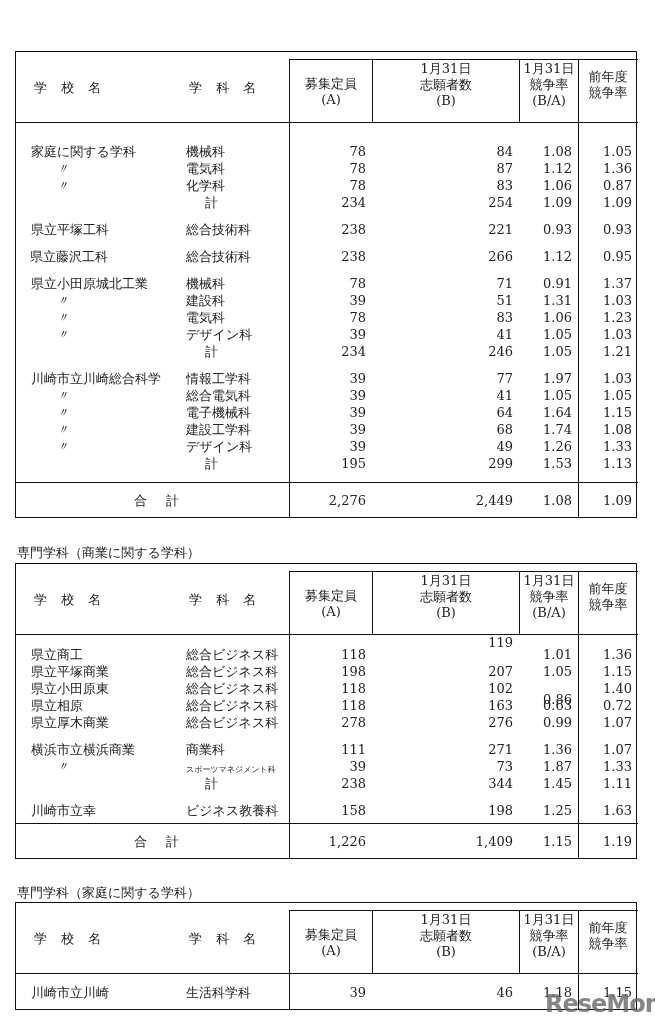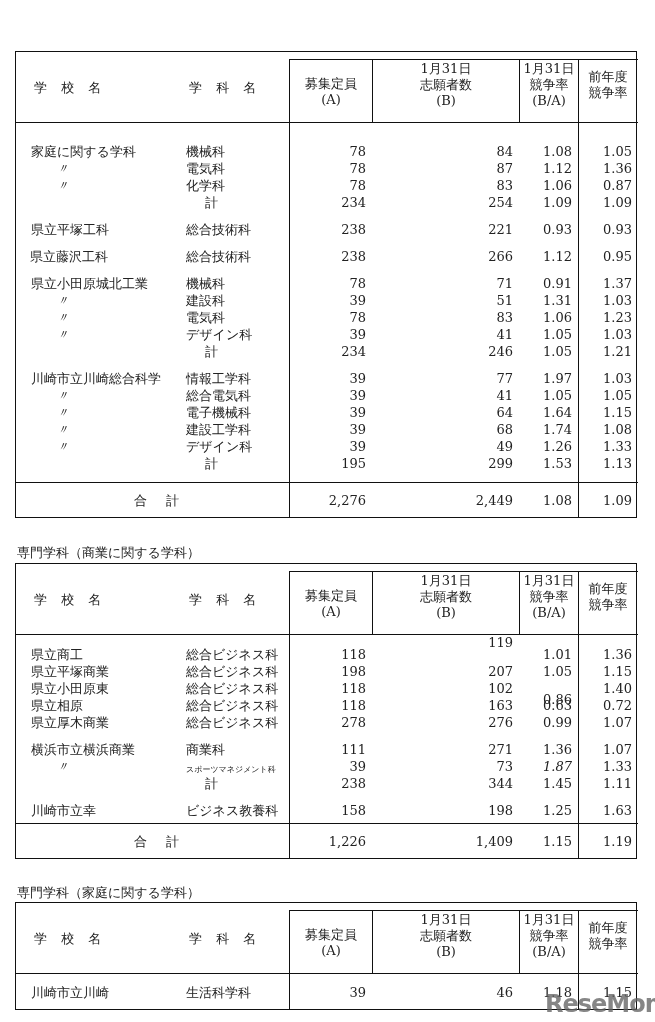--- a/index.html
+++ b/index.html
@@ -229,21 +229,21 @@
       <div class="cell " style="left:15px; top:178px;">横浜市立横浜商業</div>
       <div class="cell " style="left:170px; top:178px;">商業科</div>
       <div class="cell num" style="left:274px; width:76px; top:178px;">111</div>
       <div class="cell num" style="left:357px; width:140px; top:178px;">271</div>
       <div class="cell num" style="left:504px; width:52px; top:178px;">1.36</div>
       <div class="cell num" style="left:563px; width:53px; top:178px;">1.07</div>
       <div class="cell ditto" style="left:40px; top:195px;">〃</div>
       <div class="cell small" style="left:170px; top:198px;">スポーツマネジメント科</div>
       <div class="cell num" style="left:274px; width:76px; top:195px;">39</div>
       <div class="cell num" style="left:357px; width:140px; top:195px;">73</div>
-      <div class="cell num" style="left:504px; width:52px; top:195px;font-style:italic;">1.87</div>
+      <div class="cell num" style="left:504px; width:52px; top:195px;">1.87</div>
       <div class="cell num" style="left:563px; width:53px; top:195px;">1.33</div>
       <div class="cell " style="left:15px; top:212px;"></div>
       <div class="cell " style="left:189px; top:212px;">計</div>
       <div class="cell num" style="left:274px; width:76px; top:212px;">238</div>
       <div class="cell num" style="left:357px; width:140px; top:212px;">344</div>
       <div class="cell num" style="left:504px; width:52px; top:212px;">1.45</div>
       <div class="cell num" style="left:563px; width:53px; top:212px;">1.11</div>
       <div class="cell " style="left:15px; top:239px;">川崎市立幸</div>
       <div class="cell " style="left:170px; top:239px;">ビジネス教養科</div>
       <div class="cell num" style="left:274px; width:76px; top:239px;">158</div>

